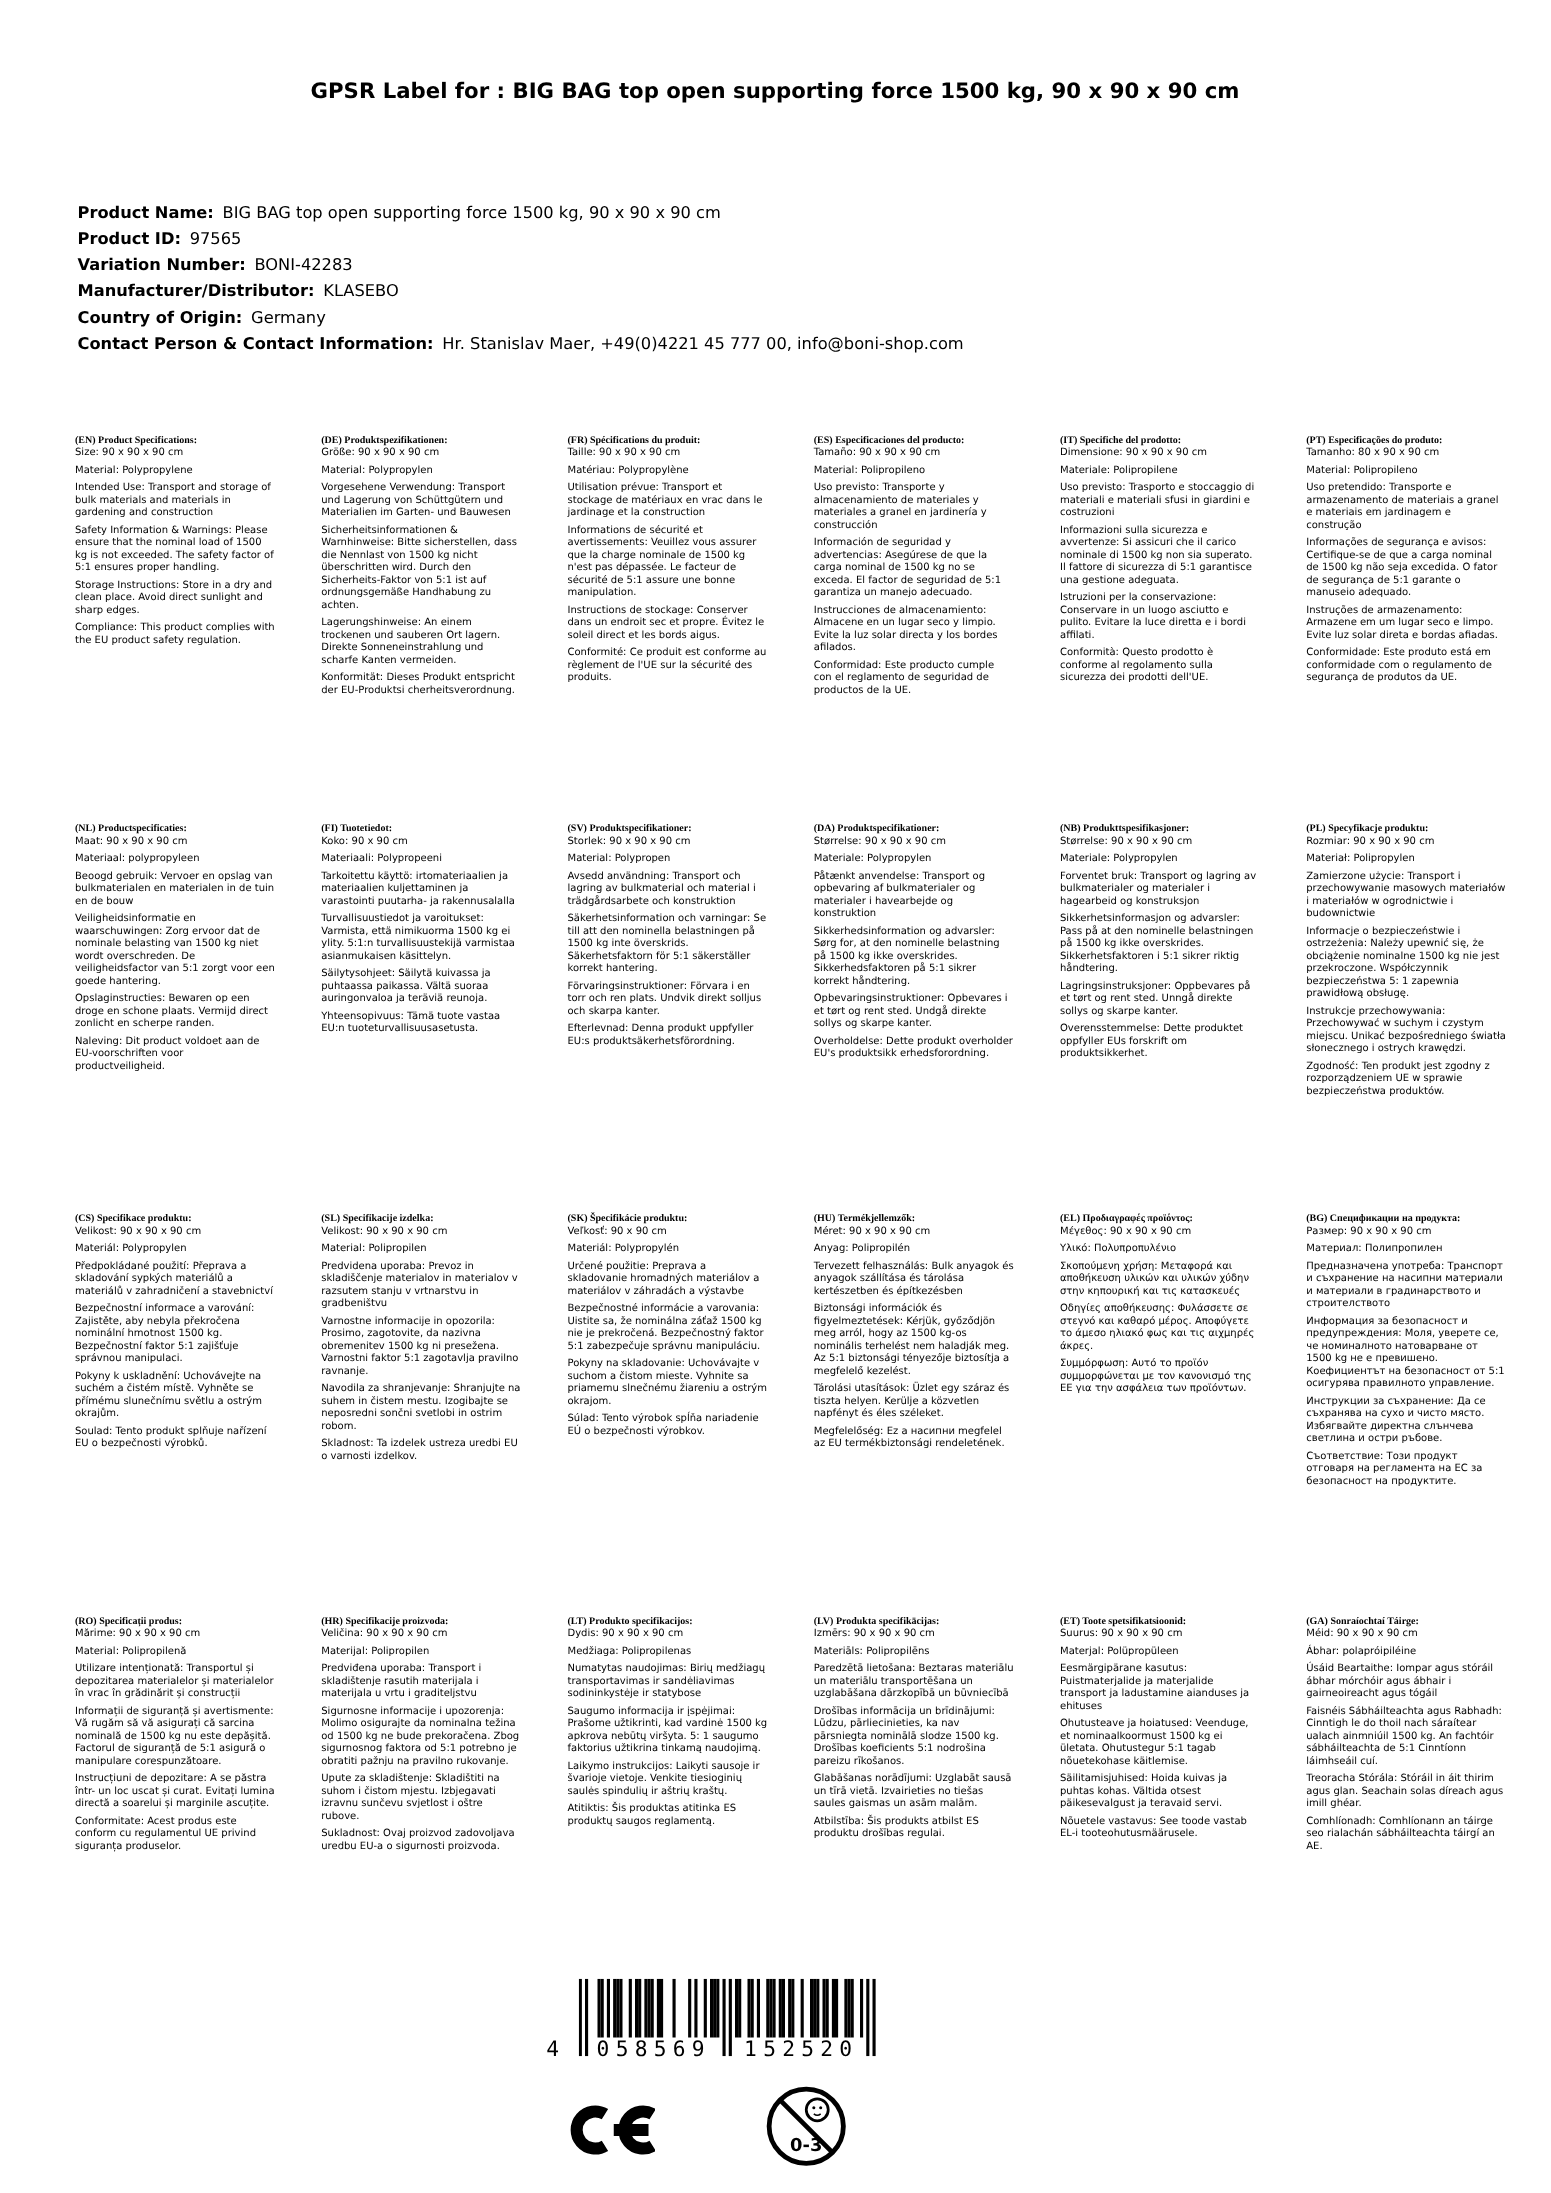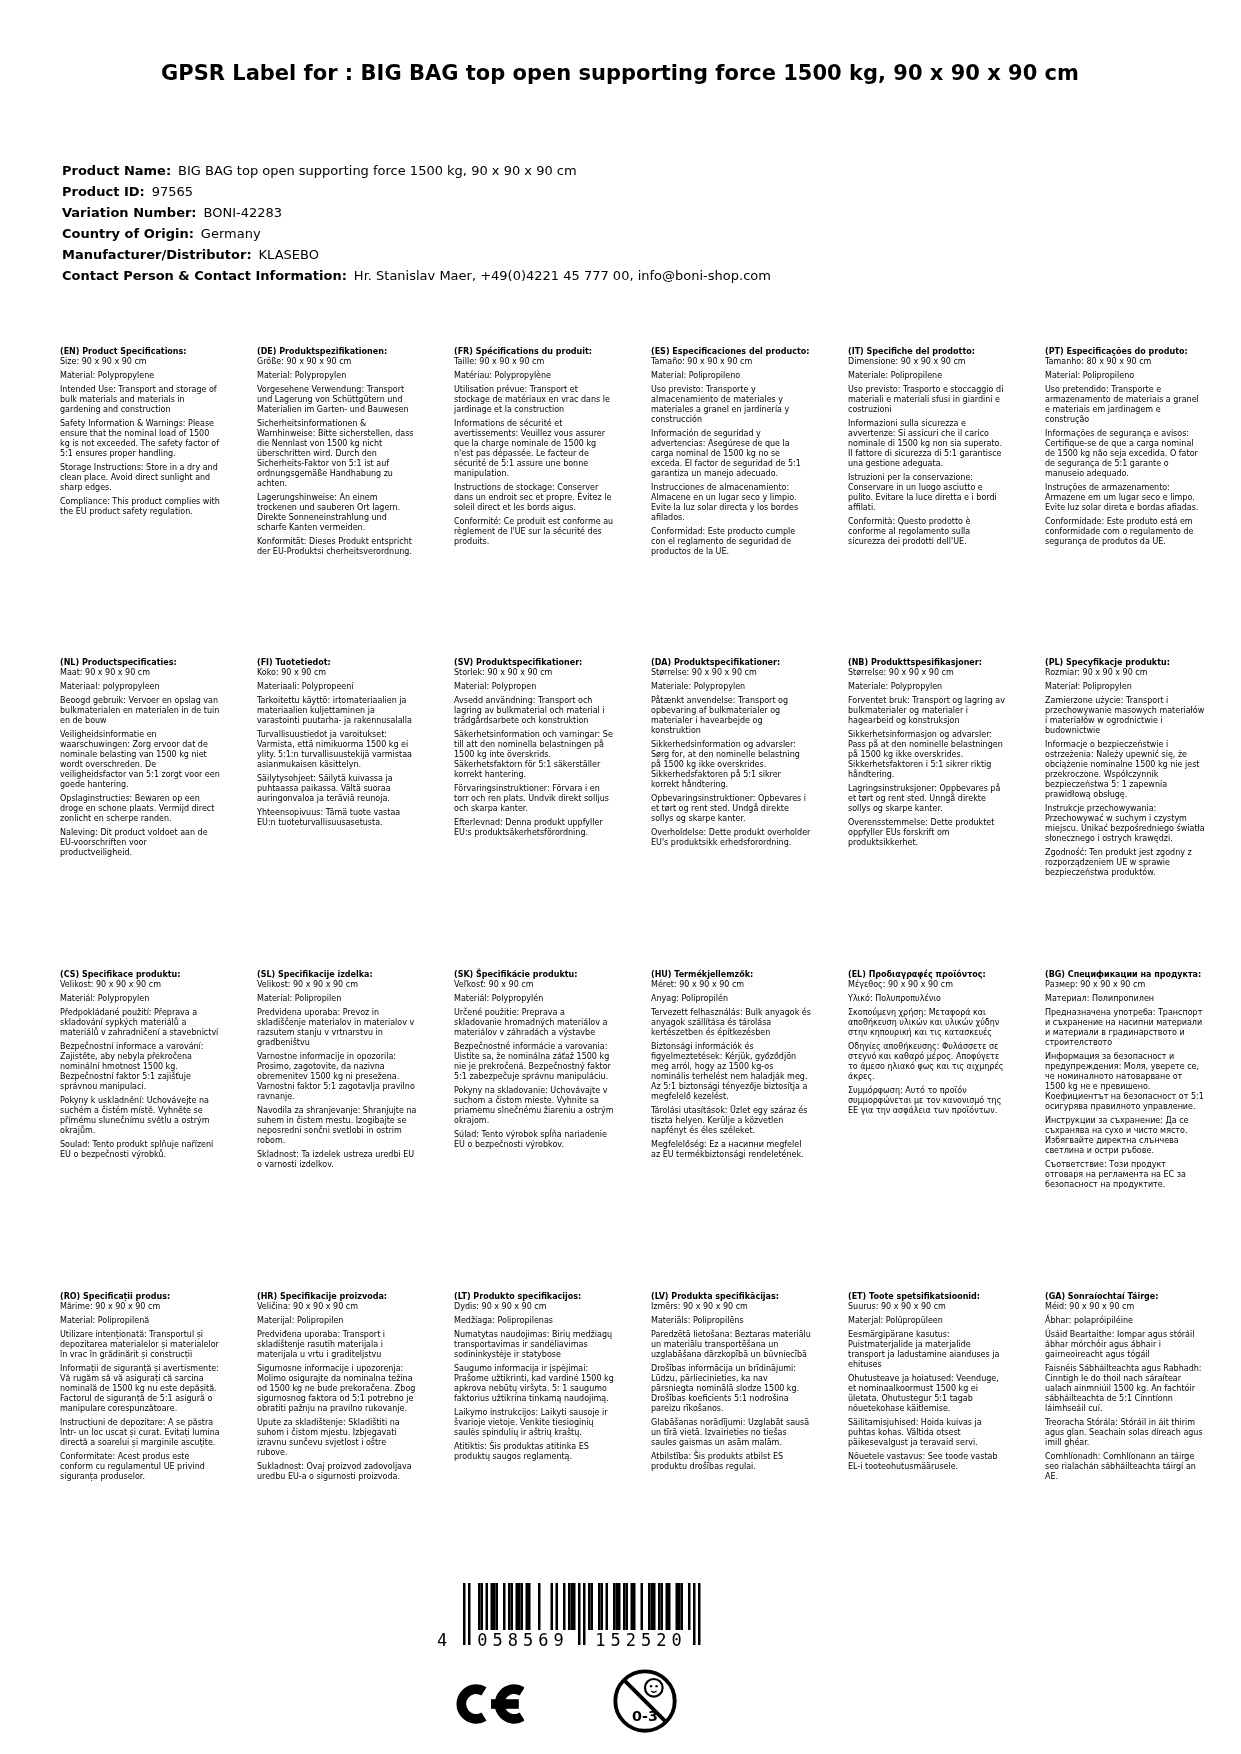--- a/index.html
+++ b/index.html
@@ -1,26 +1,26 @@
 <!DOCTYPE html>
 <html><head>
 <meta charset="utf-8">
 <style>
   html,body{margin:0;padding:0;background:#ffffff;}
   .page{position:relative;width:1241px;height:1754px;background:#fff;
         font-family:"DejaVu Sans",sans-serif;color:#000;overflow:hidden;}
   .title{position:absolute;top:57px;left:140px;width:960px;text-align:center;
-         font-size:21px;font-weight:bold;line-height:33px;}
+         font-size:17px;font-weight:bold;line-height:33px;}
   .info{position:absolute;top:160px;left:62px;font-size:13px;line-height:21px;}
   .info-line .lbl{font-weight:bold;margin-right:7px;}
   .grid{position:absolute;top:347px;left:60px;display:grid;
         grid-template-columns:repeat(6,160px);column-gap:37px;
         grid-template-rows:311px 312px 322px auto;}
   .section{font-size:8px;line-height:10px;}
-  .spec-heading{font-weight:bold;}
+  .spec-heading{font-weight:bold;font-family:Liberation Serif, serif;}
   .spec-para{margin:0;}
   .spec-para + .spec-para{margin-top:4px;}
   .barcode{position:absolute;left:437px;top:1583px;width:266px;height:70px;}
   .barcode svg{position:absolute;left:26px;top:0;}
   .bc-digit{position:absolute;top:47px;font-size:17px;
             font-family:"DejaVu Sans Mono",monospace;}
   .bc-first{left:0;}
   .bc-left{left:34px;width:104px;text-align:center;letter-spacing:5px;}
   .bc-right{left:152px;width:104px;text-align:center;letter-spacing:5px;}
   .ce{position:absolute;left:448px;top:1683px;}
@@ -30,22 +30,22 @@
 <body>
 
 <div class="page">
 
   <div class="title">GPSR Label for : BIG BAG top open supporting force 1500 kg, 90 x 90 x 90 cm</div>
 
   <div class="info">
     <div class="info-line"><span class="lbl">Product Name:</span><span>BIG BAG top open supporting force 1500 kg, 90 x 90 x 90 cm</span></div>
     <div class="info-line"><span class="lbl">Product ID:</span><span>97565</span></div>
     <div class="info-line"><span class="lbl">Variation Number:</span><span>BONI-42283</span></div>
+    <div class="info-line"><span class="lbl">Manufacturer/Distributor:</span><span>KLASEBO</span></div>
     <div class="info-line"><span class="lbl">Country of Origin:</span><span>Germany</span></div>
-    <div class="info-line"><span class="lbl">Manufacturer/Distributor:</span><span>KLASEBO</span></div>
     <div class="info-line"><span class="lbl">Contact Person &amp; Contact Information:</span><span>Hr. Stanislav Maer, +49(0)4221 45 777 00, info@boni-shop.com</span></div>
   </div>
 
   <div class="grid" id="spec-grid">
     <div class="section">
       <div class="spec-heading">(EN) Product Specifications:</div>
     <p class="spec-para">Size: 90 x 90 x 90 cm</p>
         <p class="spec-para">Material: Polypropylene</p>
         <p class="spec-para">Intended Use: Transport and storage of bulk materials and materials in gardening and construction</p>
         <p class="spec-para">Safety Information &amp; Warnings: Please ensure that the nominal load of 1500 kg is not exceeded. The safety factor of 5:1 ensures proper handling.</p>

